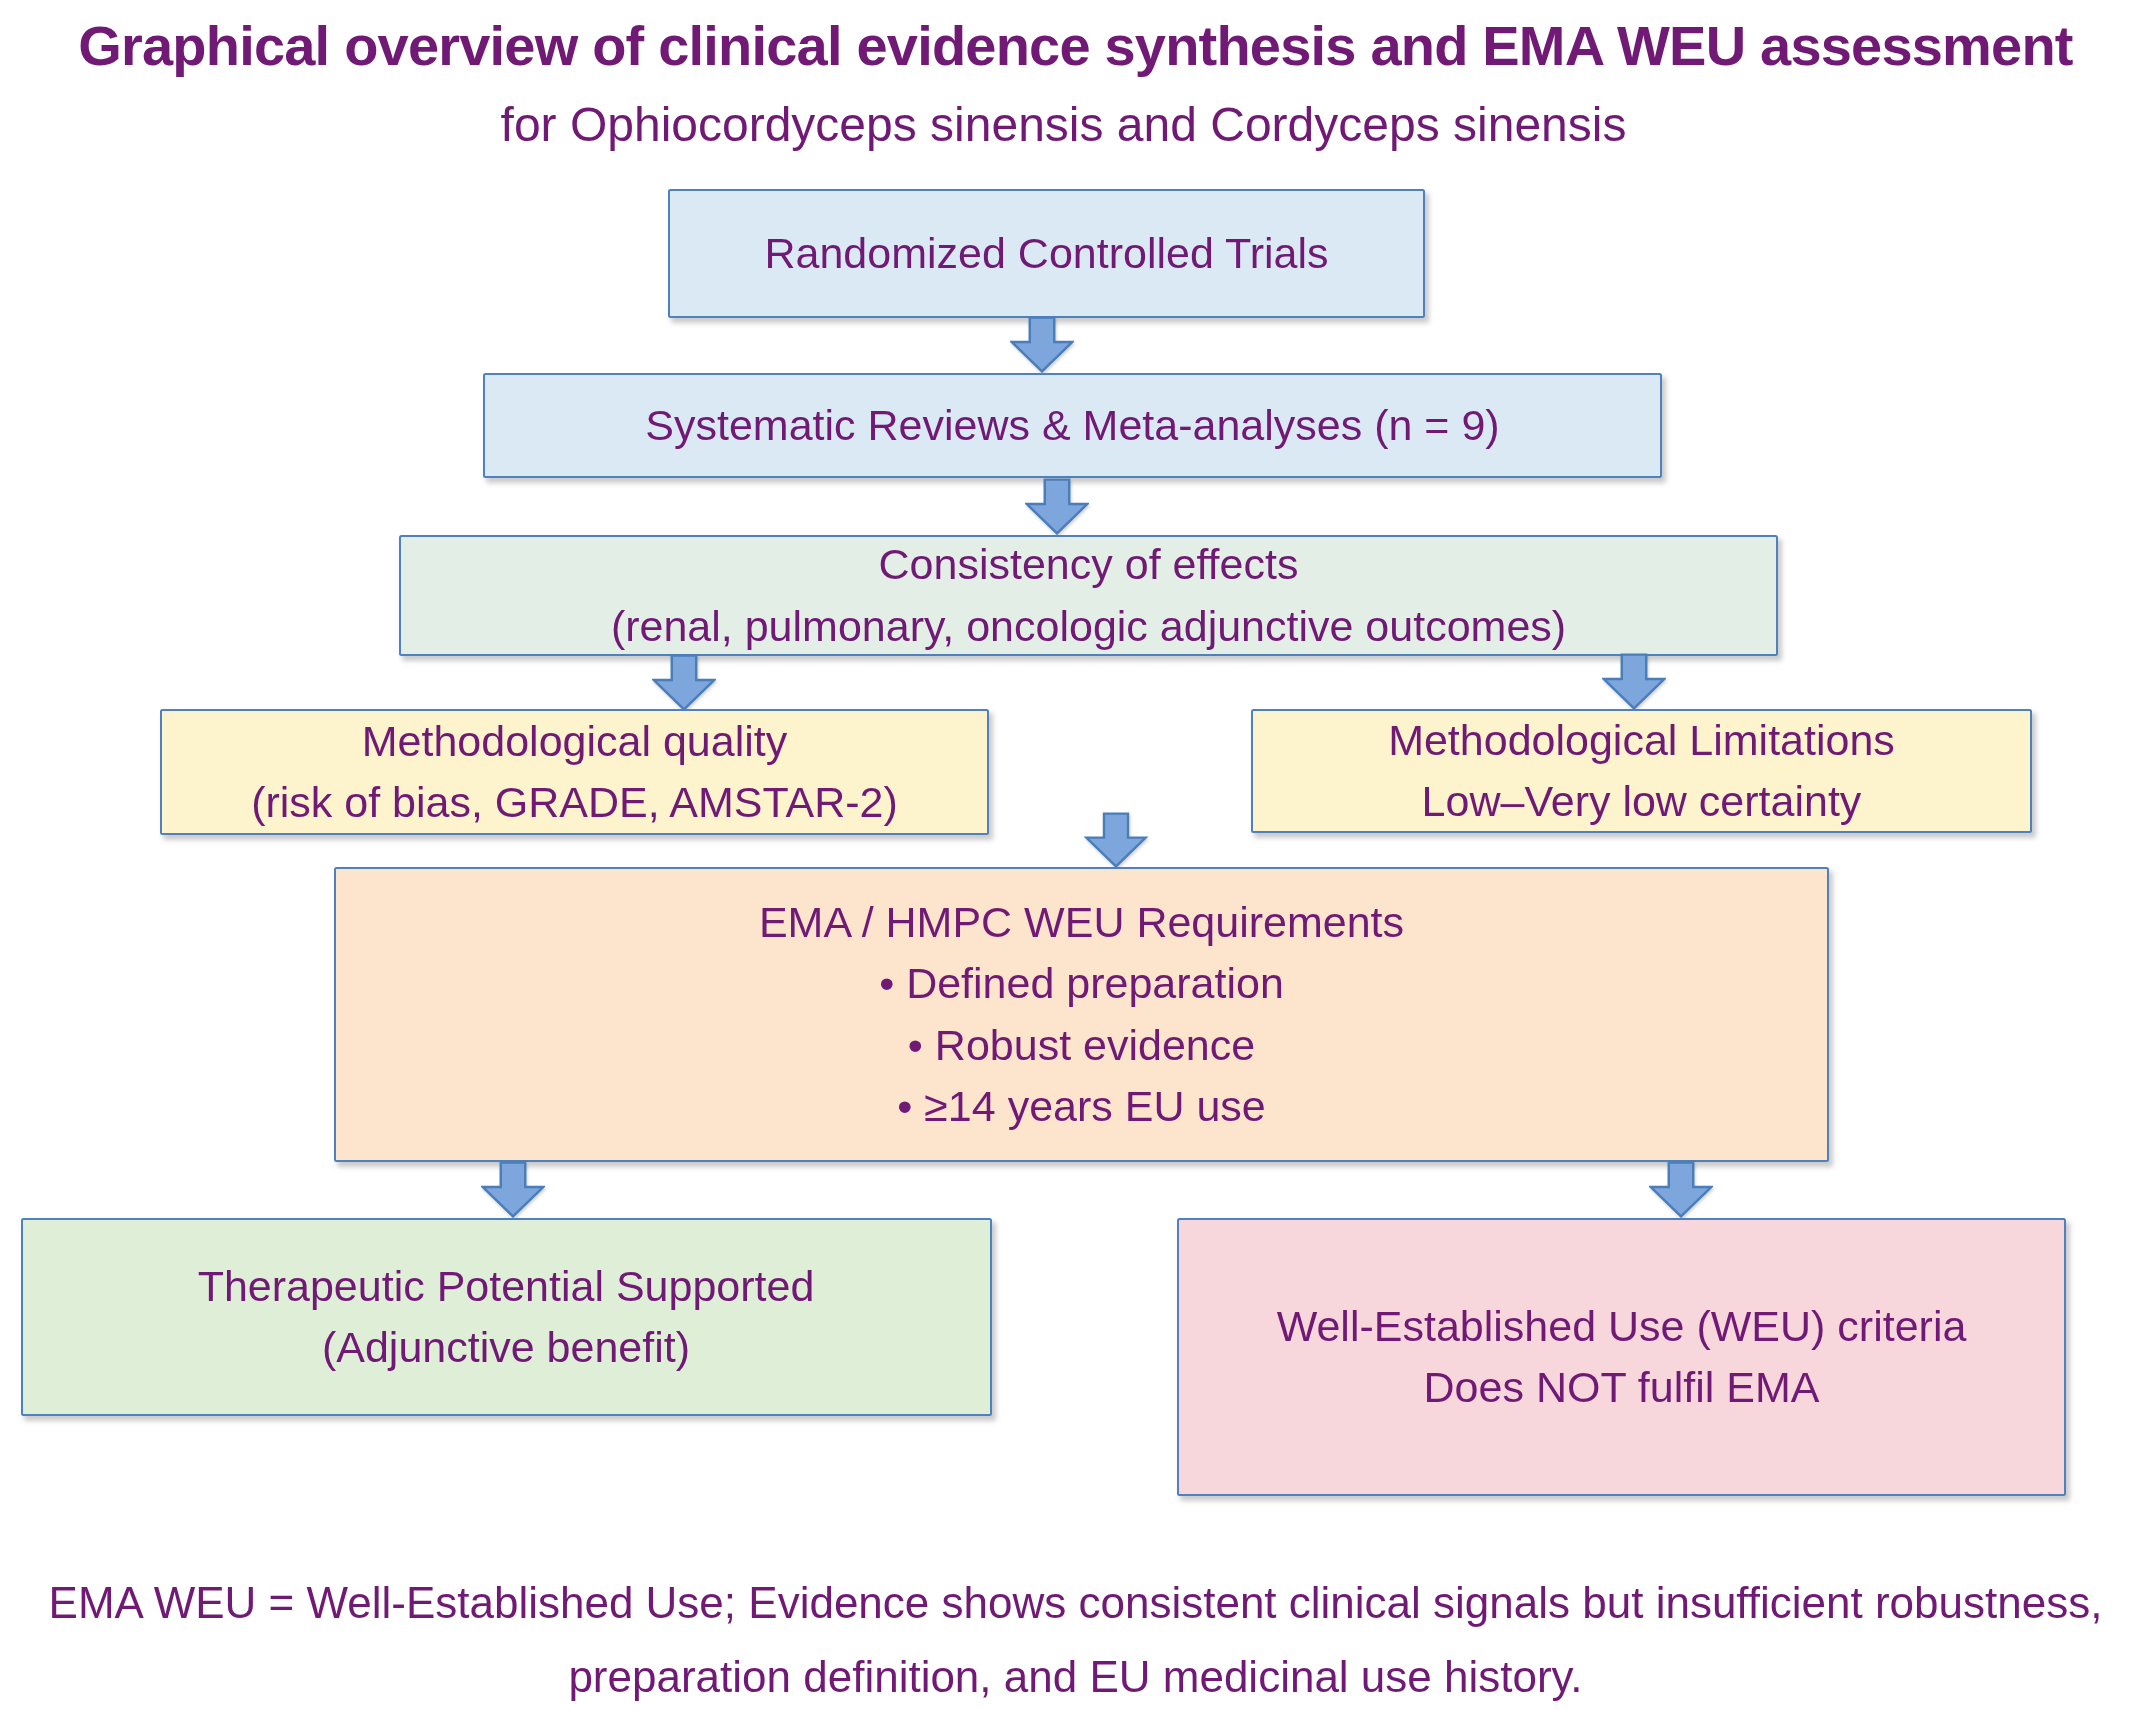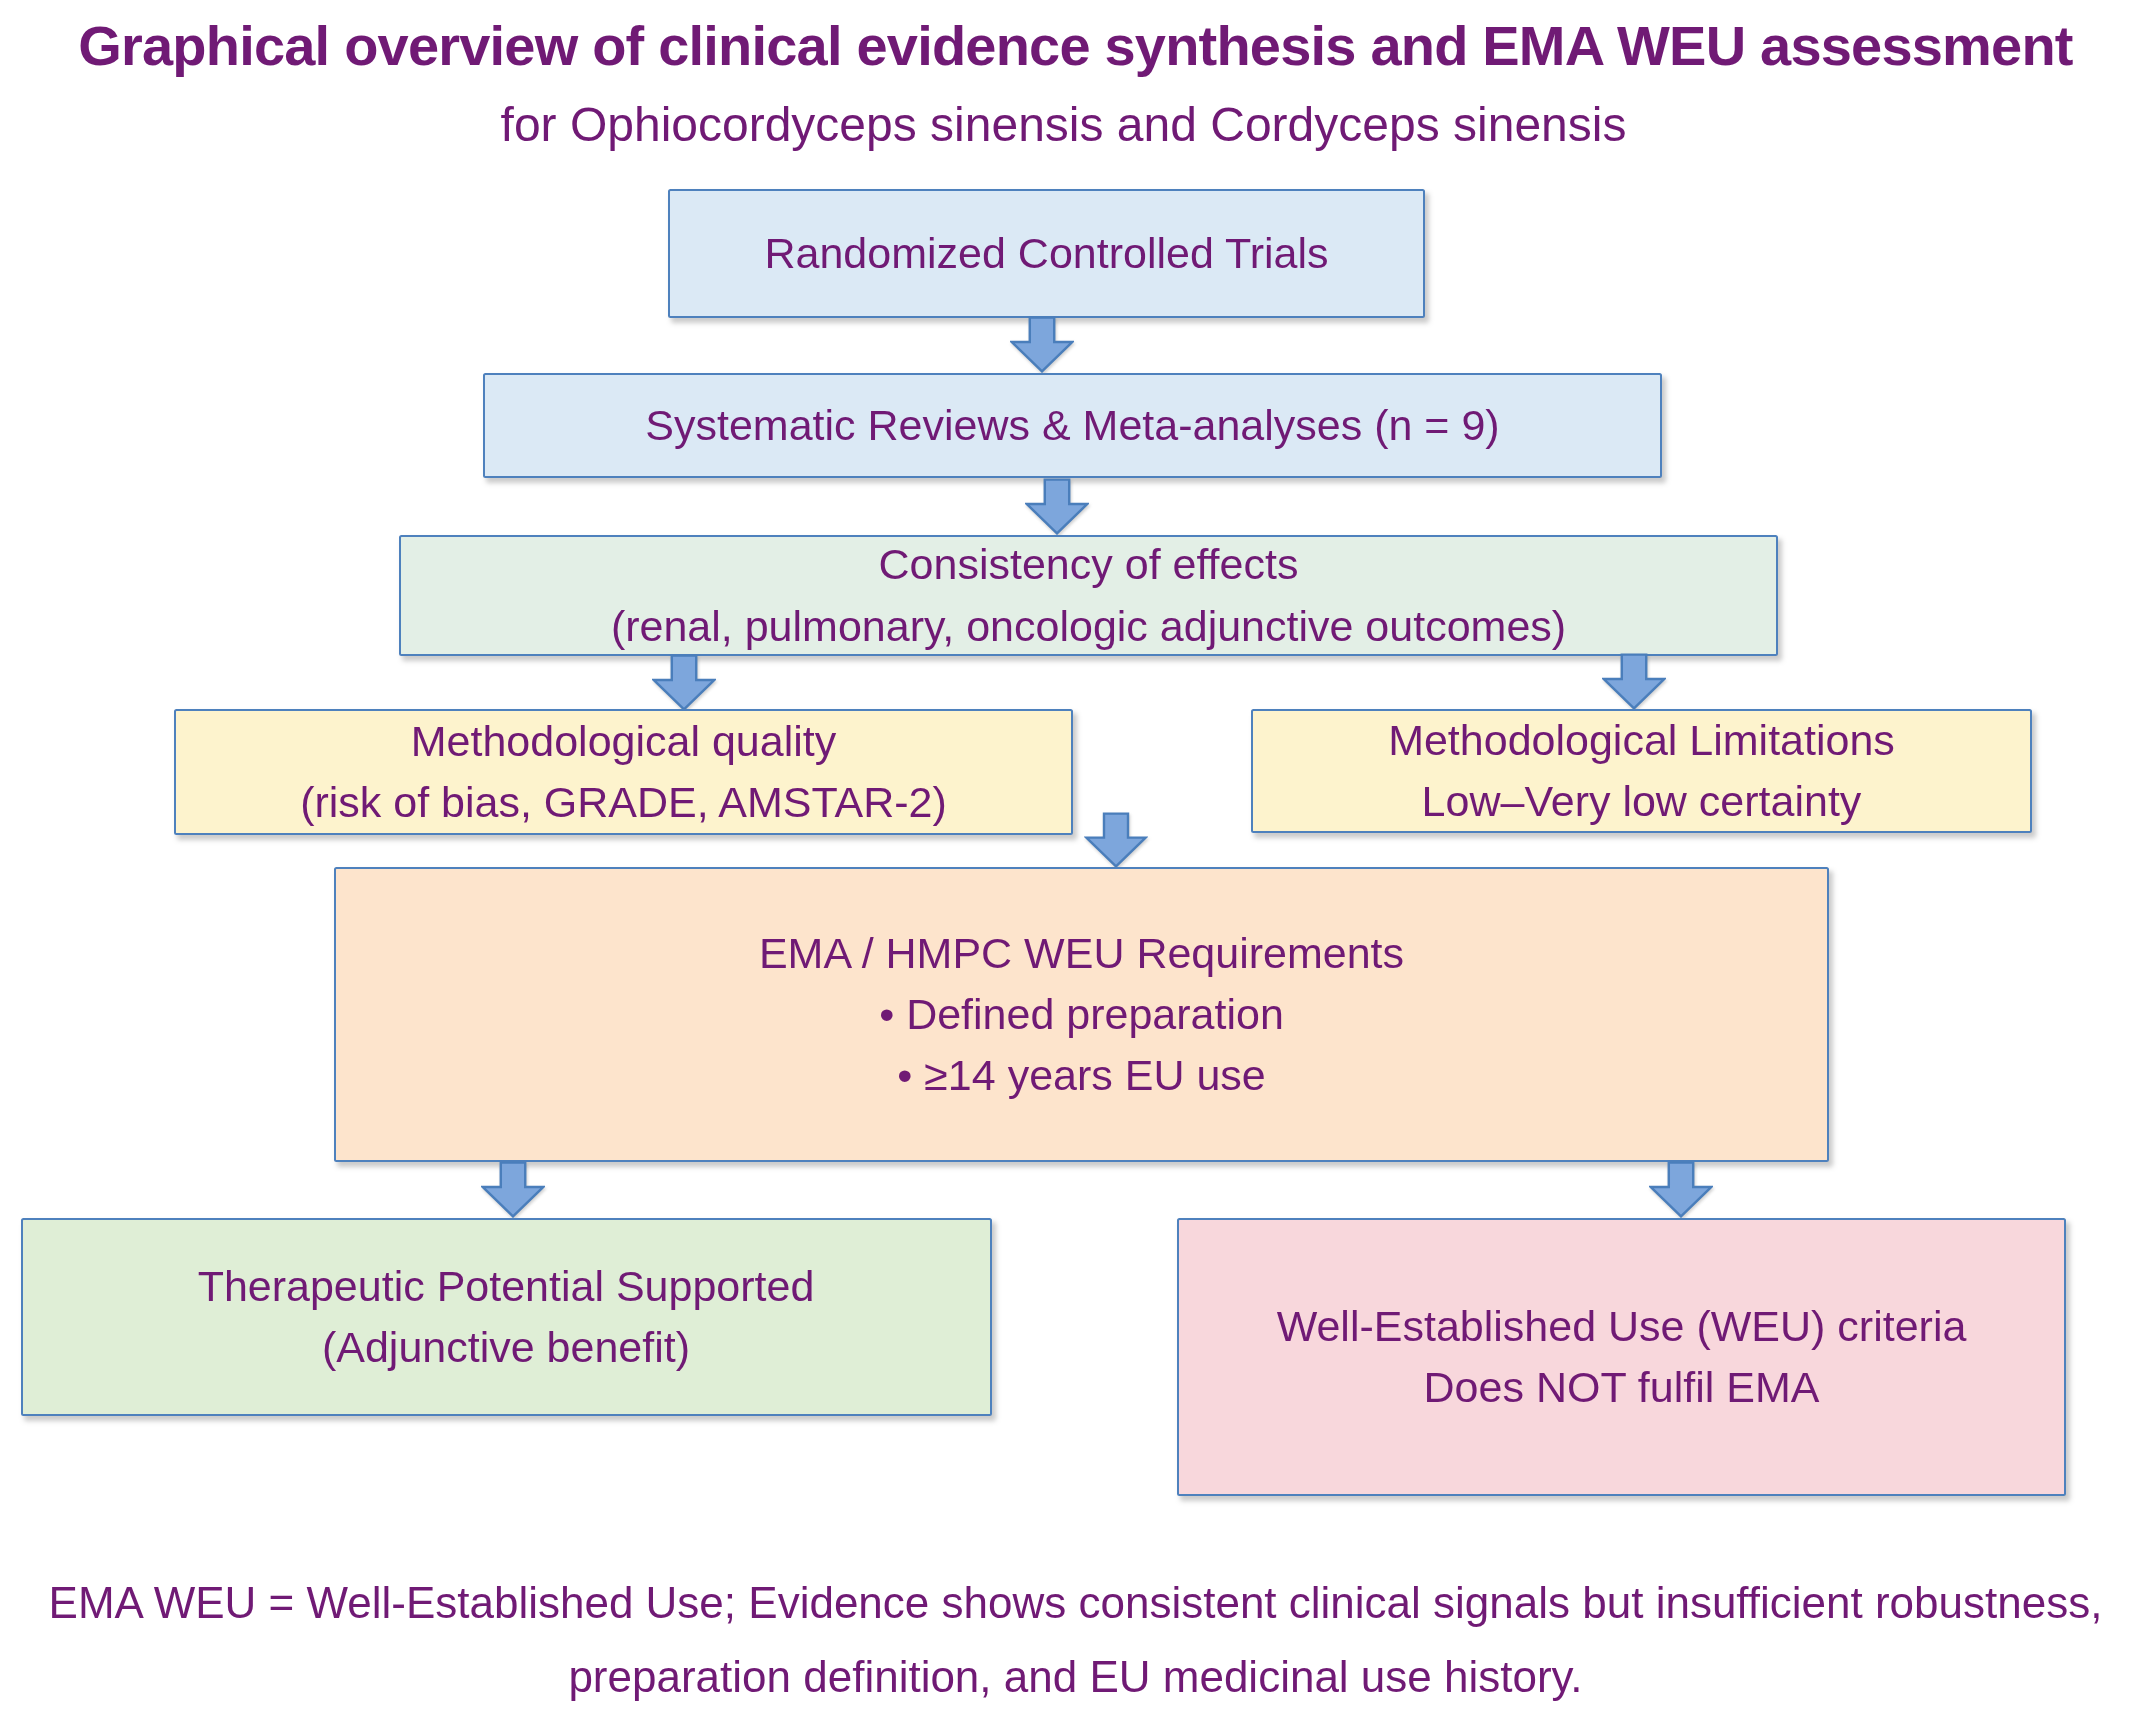--- a/index.html
+++ b/index.html
@@ -36,21 +36,21 @@
   }
   .arrow path{ fill:var(--arrow-fill); stroke:var(--arrow-stroke); stroke-width:3; }
   .footer{
     position:absolute;left:0;top:1566px;width:2151px;
     text-align:center;font-size:44px;line-height:1.68;
   }
   
   .n-rct         {left:668px;  top:189px;  width:757px;  height:129px;}
   .n-sr          {left:483px;  top:373px;  width:1179px; height:105px;}
   .n-consistency {left:399px;  top:535px;  width:1379px; height:121px;}
-  .n-quality     {left:174px;  top:709px;  width:899px; height:126px;}
+  .n-quality     {left:160px;  top:709px;  width:829px; height:126px;}
   .n-limitations {left:1251px; top:709px;  width:781px;  height:124px;}
   .n-ema         {left:334px;  top:867px; width:1495px; height:295px;}
   .n-supported   {left:20.5px;   top:1218px; width:971px; height:198px;}
   .n-notfulfil   {left:1177px; top:1218px; width:889px; height:278px;}
   .a1 {left:1010px; top:316px;}
   .a2 {left:1025px; top:478px;}
   .a3l{left:652px;  top:654px;}
   .a3r{left:1602px; top:653px;}
   .a4 {left:1084px; top:812px;}
   .a5l{left:481px;  top:1161px;}
@@ -102,20 +102,21 @@
     <span>Low–Very low certainty</span>
   </div>
 
   <svg class="arrow a4" width="64" height="56" viewBox="0 0 78 70">
     <path d="M24 2 L54 2 L54 32 L76 32 L39 68 L2 32 L24 32 Z"></path>
   </svg>
 
   <div class="node n-ema" style="background-color: rgb(253, 228, 204);">
     <span>EMA / HMPC WEU Requirements</span>
     <span>• Defined preparation</span>
+    <span>• Robust evidence</span>
     <span>• ≥14 years EU use</span>
   </div>
 
   <svg class="arrow a5l" width="64" height="57" viewBox="0 0 78 70">
     <path d="M24 2 L54 2 L54 32 L76 32 L39 68 L2 32 L24 32 Z"></path>
   </svg>
   <svg class="arrow a5r" width="64" height="57" viewBox="0 0 78 70">
     <path d="M24 2 L54 2 L54 32 L76 32 L39 68 L2 32 L24 32 Z"></path>
   </svg>
 

